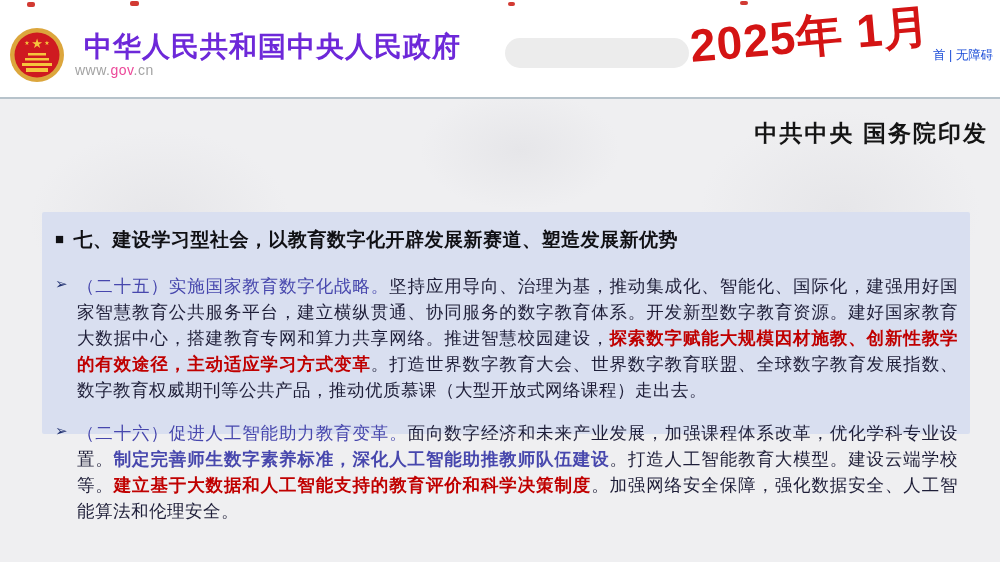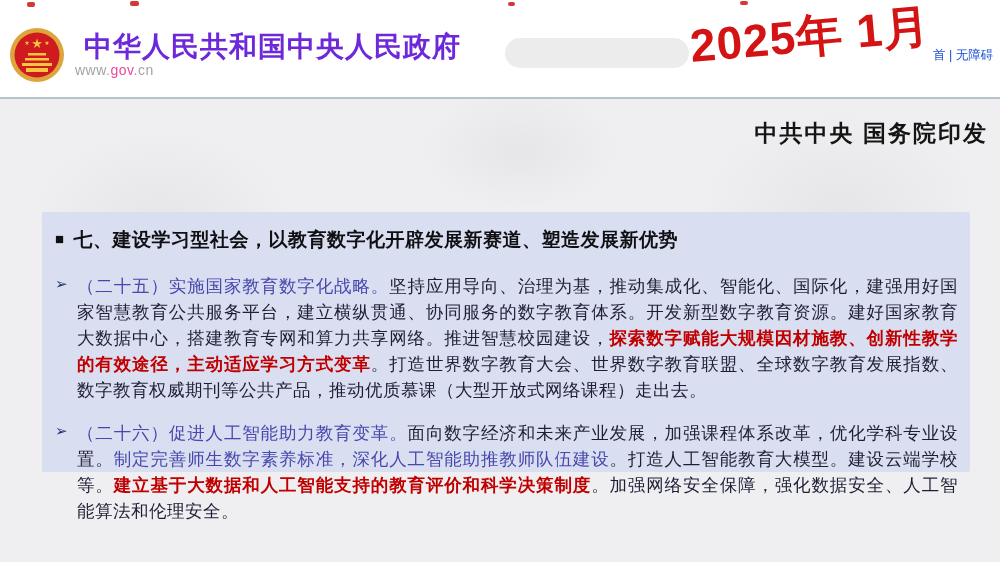--- a/index.html
+++ b/index.html
@@ -20,28 +20,28 @@
 
   
   .watermark{position:absolute;border-radius:50%;background:radial-gradient(closest-side,#e6e6e9,rgba(230,230,233,0));}
 
   
   .doc-title{position:absolute;left:0;top:118px;width:980px;text-align:right;color:#141414;font-weight:700;margin-left:8px;}
   .doc-title .l1{font-size:23px;line-height:30px;letter-spacing:2px;}
   .doc-title .l2{font-size:25px;line-height:38px;letter-spacing:1px;}
 
   
-  .content-box{position:absolute;left:42px;top:212px;width:928px;height:260px;background:#d9dff0;border-radius:2px;box-sizing:border-box;padding:15px 12px 0 13px;}
+  .content-box{position:absolute;left:42px;top:212px;width:928px;height:222px;background:#d9dff0;border-radius:2px;box-sizing:border-box;padding:15px 12px 0 13px;}
   .section-heading{font-size:19px;font-weight:700;color:#101014;letter-spacing:.5px;margin-bottom:20px;white-space:nowrap;}
   .section-heading .marker{font-size:15px;margin-right:9px;position:relative;top:-2px;}
   .para{display:flex;margin-bottom:17px;font-family:"Liberation Serif","DejaVu Serif",serif;}
   .para .bullet{flex:0 0 22px;color:#203070;font-size:15px;padding-top:2px;}
   .para .ptext{flex:1;font-size:17.5px;line-height:26px;text-align:justify;letter-spacing:.5px;}
   .seg-lead{color:#4747ad;margin-top:12px;}
-  .seg-lead-bold{color:#4747ad;font-weight:400;}
+  .seg-lead-bold{color:#4747ad;font-weight:700;}
   .seg-red{color:#c00000;font-weight:700;}
   .seg-body{color:#1e1e38;}
 </style>
 </head>
 <body>
 
 <div id="page">
 
   <div class="watermark" style="left:30px;top:130px;width:260px;height:180px;"></div>
   <div class="watermark" style="left:700px;top:110px;width:280px;height:200px;"></div>

